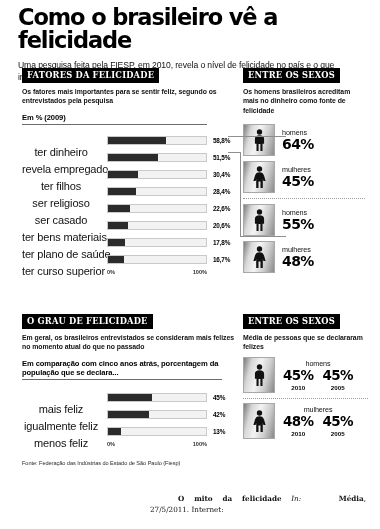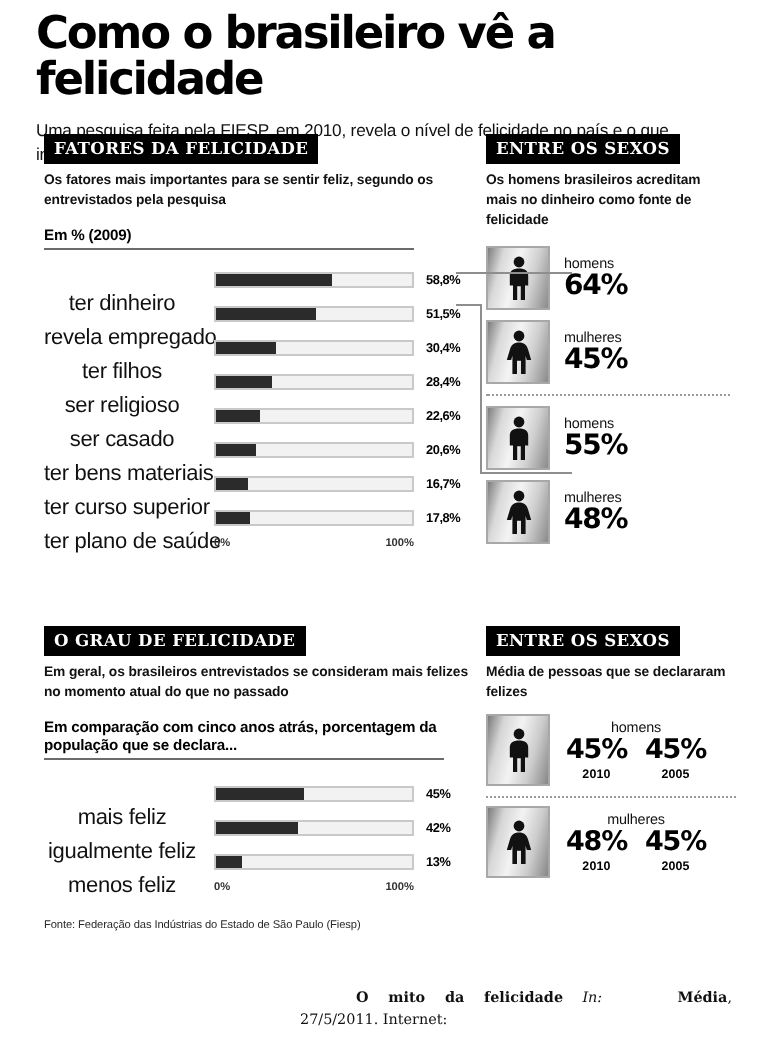--- a/index.html
+++ b/index.html
@@ -168,32 +168,32 @@
           <div class="bval">22,6%</div>
         </div>
         <div class="brow">
           <div class="blabel">ter bens materiais</div>
           <div class="btrack">
             <div class="bfill" style="width: 20.6%;"></div>
           </div>
           <div class="bval">20,6%</div>
         </div>
         <div class="brow">
+          <div class="blabel">ter plano de saúde</div>
+          <div class="btrack">
+            <div class="bfill" style="width: 17.8%;"></div>
+          </div>
+          <div class="bval">17,8%</div>
+        </div>
+        <div class="brow">
           <div class="blabel">ter curso superior</div>
           <div class="btrack">
             <div class="bfill" style="width: 16.7%;"></div>
           </div>
           <div class="bval">16,7%</div>
-        </div>
-        <div class="brow">
-          <div class="blabel">ter plano de saúde</div>
-          <div class="btrack">
-            <div class="bfill" style="width: 17.8%;"></div>
-          </div>
-          <div class="bval">17,8%</div>
         </div>
       </div>
 
     <div class="axis">
       <div class="sp"></div>
       <div class="ax">
         <span class="l">0%</span>
         <span class="r">100%</span>
       </div>
     </div>

